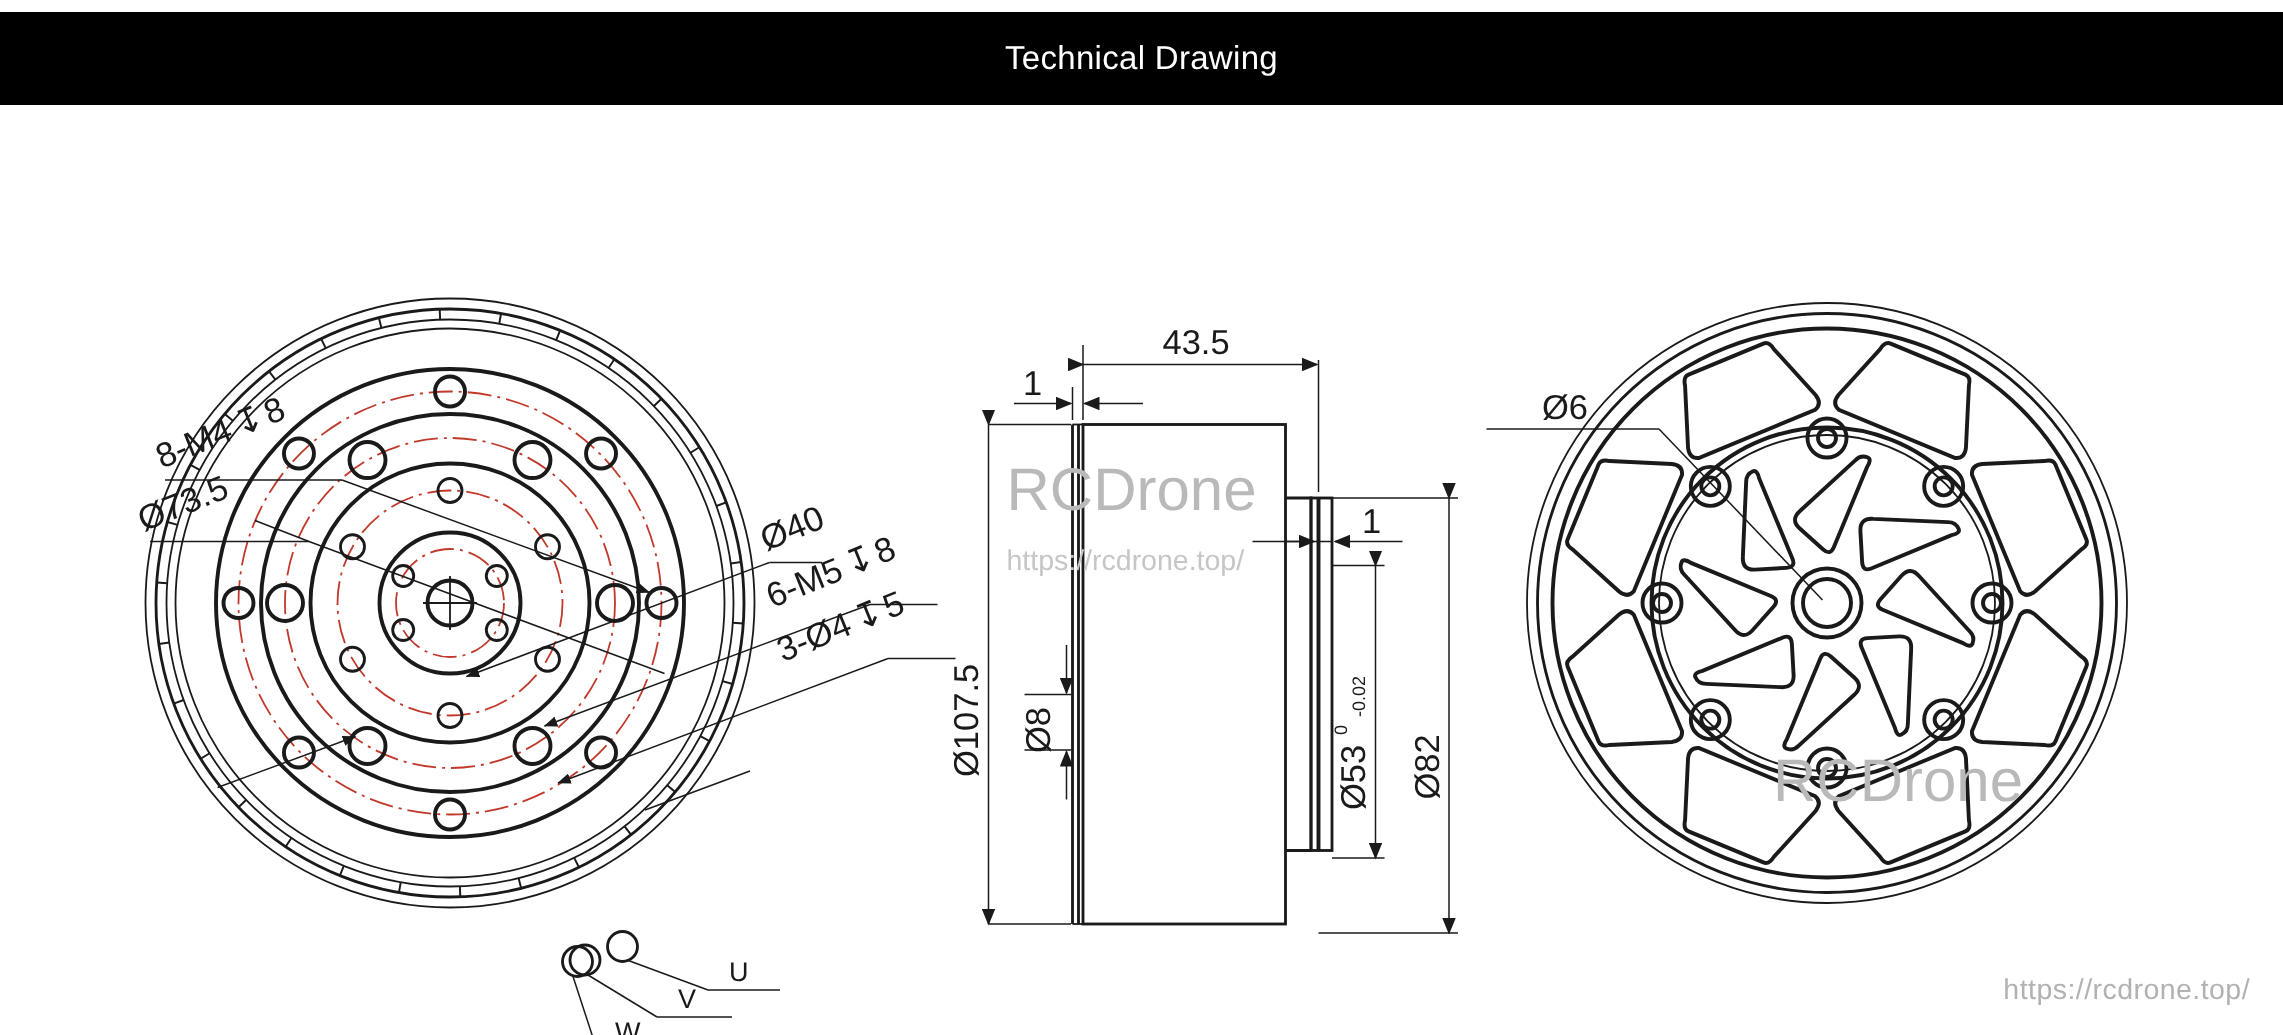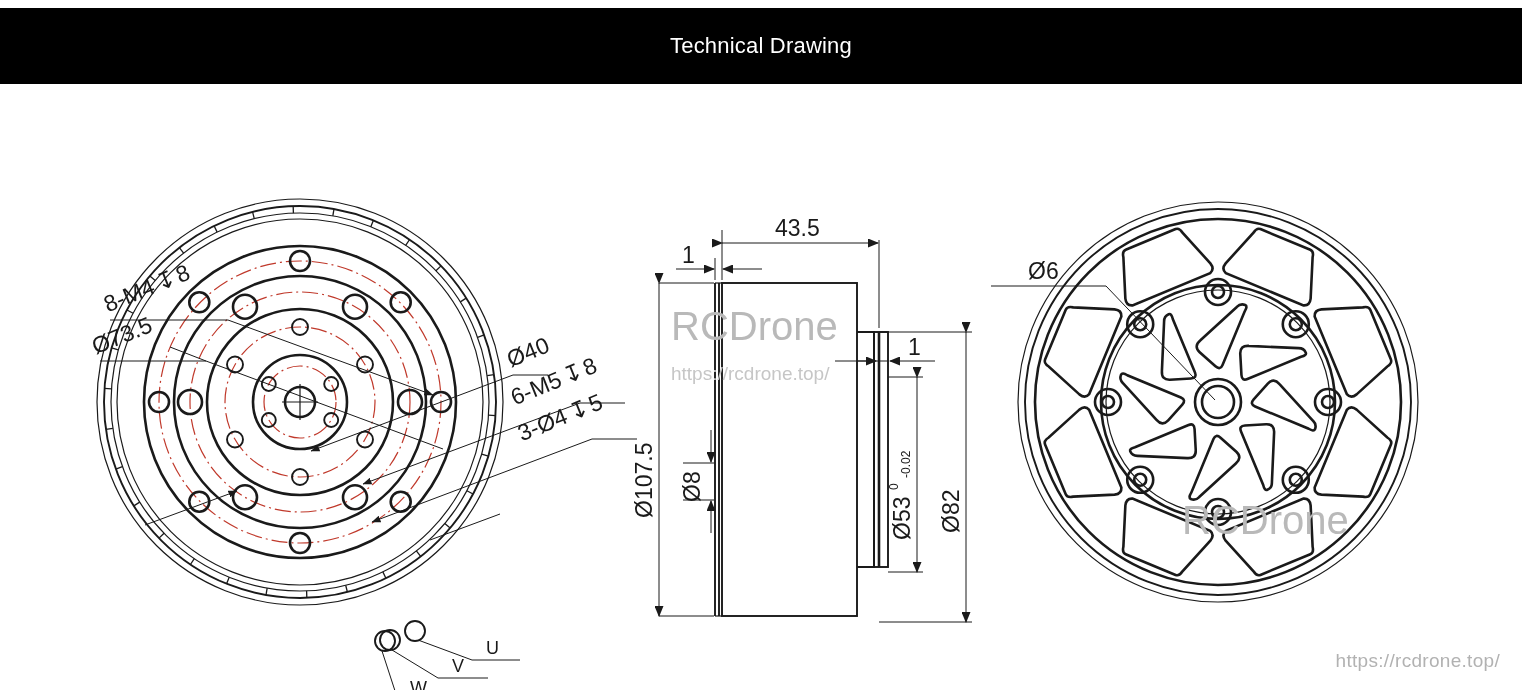--- a/index.html
+++ b/index.html
@@ -3,21 +3,21 @@
 <meta charset="utf-8">
 <title>Technical Drawing</title>
 <style>
   html,body{margin:0;padding:0;background:#ffffff;}
   body{
     width:1522px;height:690px;overflow:hidden;
     font-family:"Liberation Sans","DejaVu Sans",sans-serif;
     position:relative;
   }
   #header-bar{
-    position:absolute;left:0;top:8px;width:1522px;height:76px;
+    position:absolute;left:0;top:8px;width:1522px;height:62px;
     background:#000000;display:flex;align-items:center;justify-content:center;
   }
   #header-title{
     color:#ffffff;font-size:22px;font-weight:400;letter-spacing:.2px;
     font-family:"Liberation Sans","DejaVu Sans",sans-serif;
   }
   #drawing-canvas{
     position:absolute;left:0;top:70px;width:1522px;height:620px;
   }
   #footer-url{

